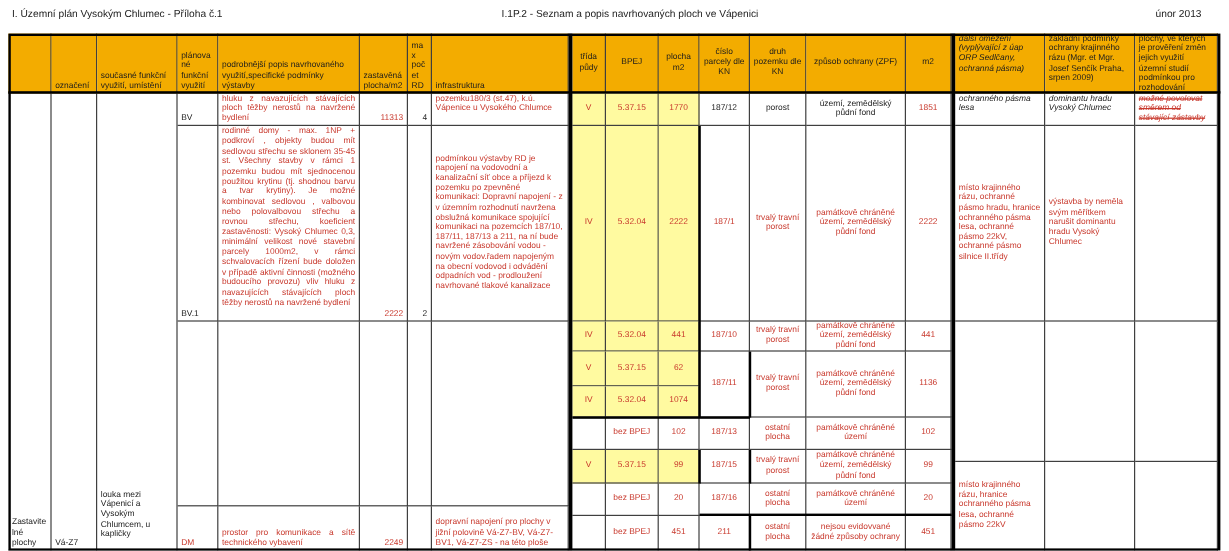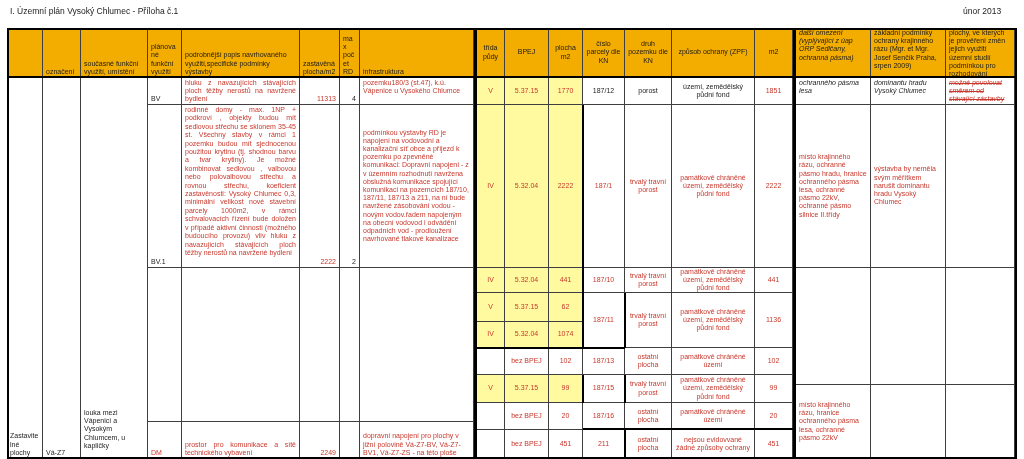--- a/index.html
+++ b/index.html
@@ -22,21 +22,22 @@
   .it{font-style:italic;}
   .strike{text-decoration:line-through;}
   .line{position:absolute;background:#000;}
   .frame{position:absolute;box-sizing:border-box;border:2px solid #000;pointer-events:none;}
 </style>
 </head>
 <body>
 
 <div id="page">
 
-  <span class="t" style="left:10px;top:6px;">I. Územní plán Vysoký Chlumec - Příloha č.1</span>
+  <span class="t" style="left:10px;top:6px;">I. Územní plán Vysokým Chlumec - Příloha č.1</span>
+  <span class="t" style="left:418px;top:6px;">I.1P.2 - Seznam a popis navrhovaných ploch ve Vápenici</span>
   <span class="t" style="left:963px;top:6px;">únor 2013</span>
 
   <div class="cell hdr" style="left:7px;top:28px;width:36px;height:50px;"></div>
   <div class="cell hdr bl" style="left:43px;top:28px;width:38px;height:50px;">označení</div>
   <div class="cell hdr bl" style="left:81px;top:28px;width:67px;height:50px;">současné funkční využití, umístění</div>
   <div class="cell hdr bl" style="left:148px;top:28px;width:34px;height:50px;">plánované funkční využití</div>
   <div class="cell hdr bl" style="left:182px;top:28px;width:118px;height:50px;">podrobnější popis navrhovaného využití,specifické podmínky výstavby</div>
   <div class="cell hdr bl" style="left:300px;top:28px;width:40px;height:50px;">zastavěná plocha/m2</div>
   <div class="cell hdr bl" style="left:340px;top:28px;width:20px;height:50px;">max počet RD</div>
   <div class="cell hdr bl" style="left:360px;top:28px;width:114px;height:50px;">infrastruktura</div>

